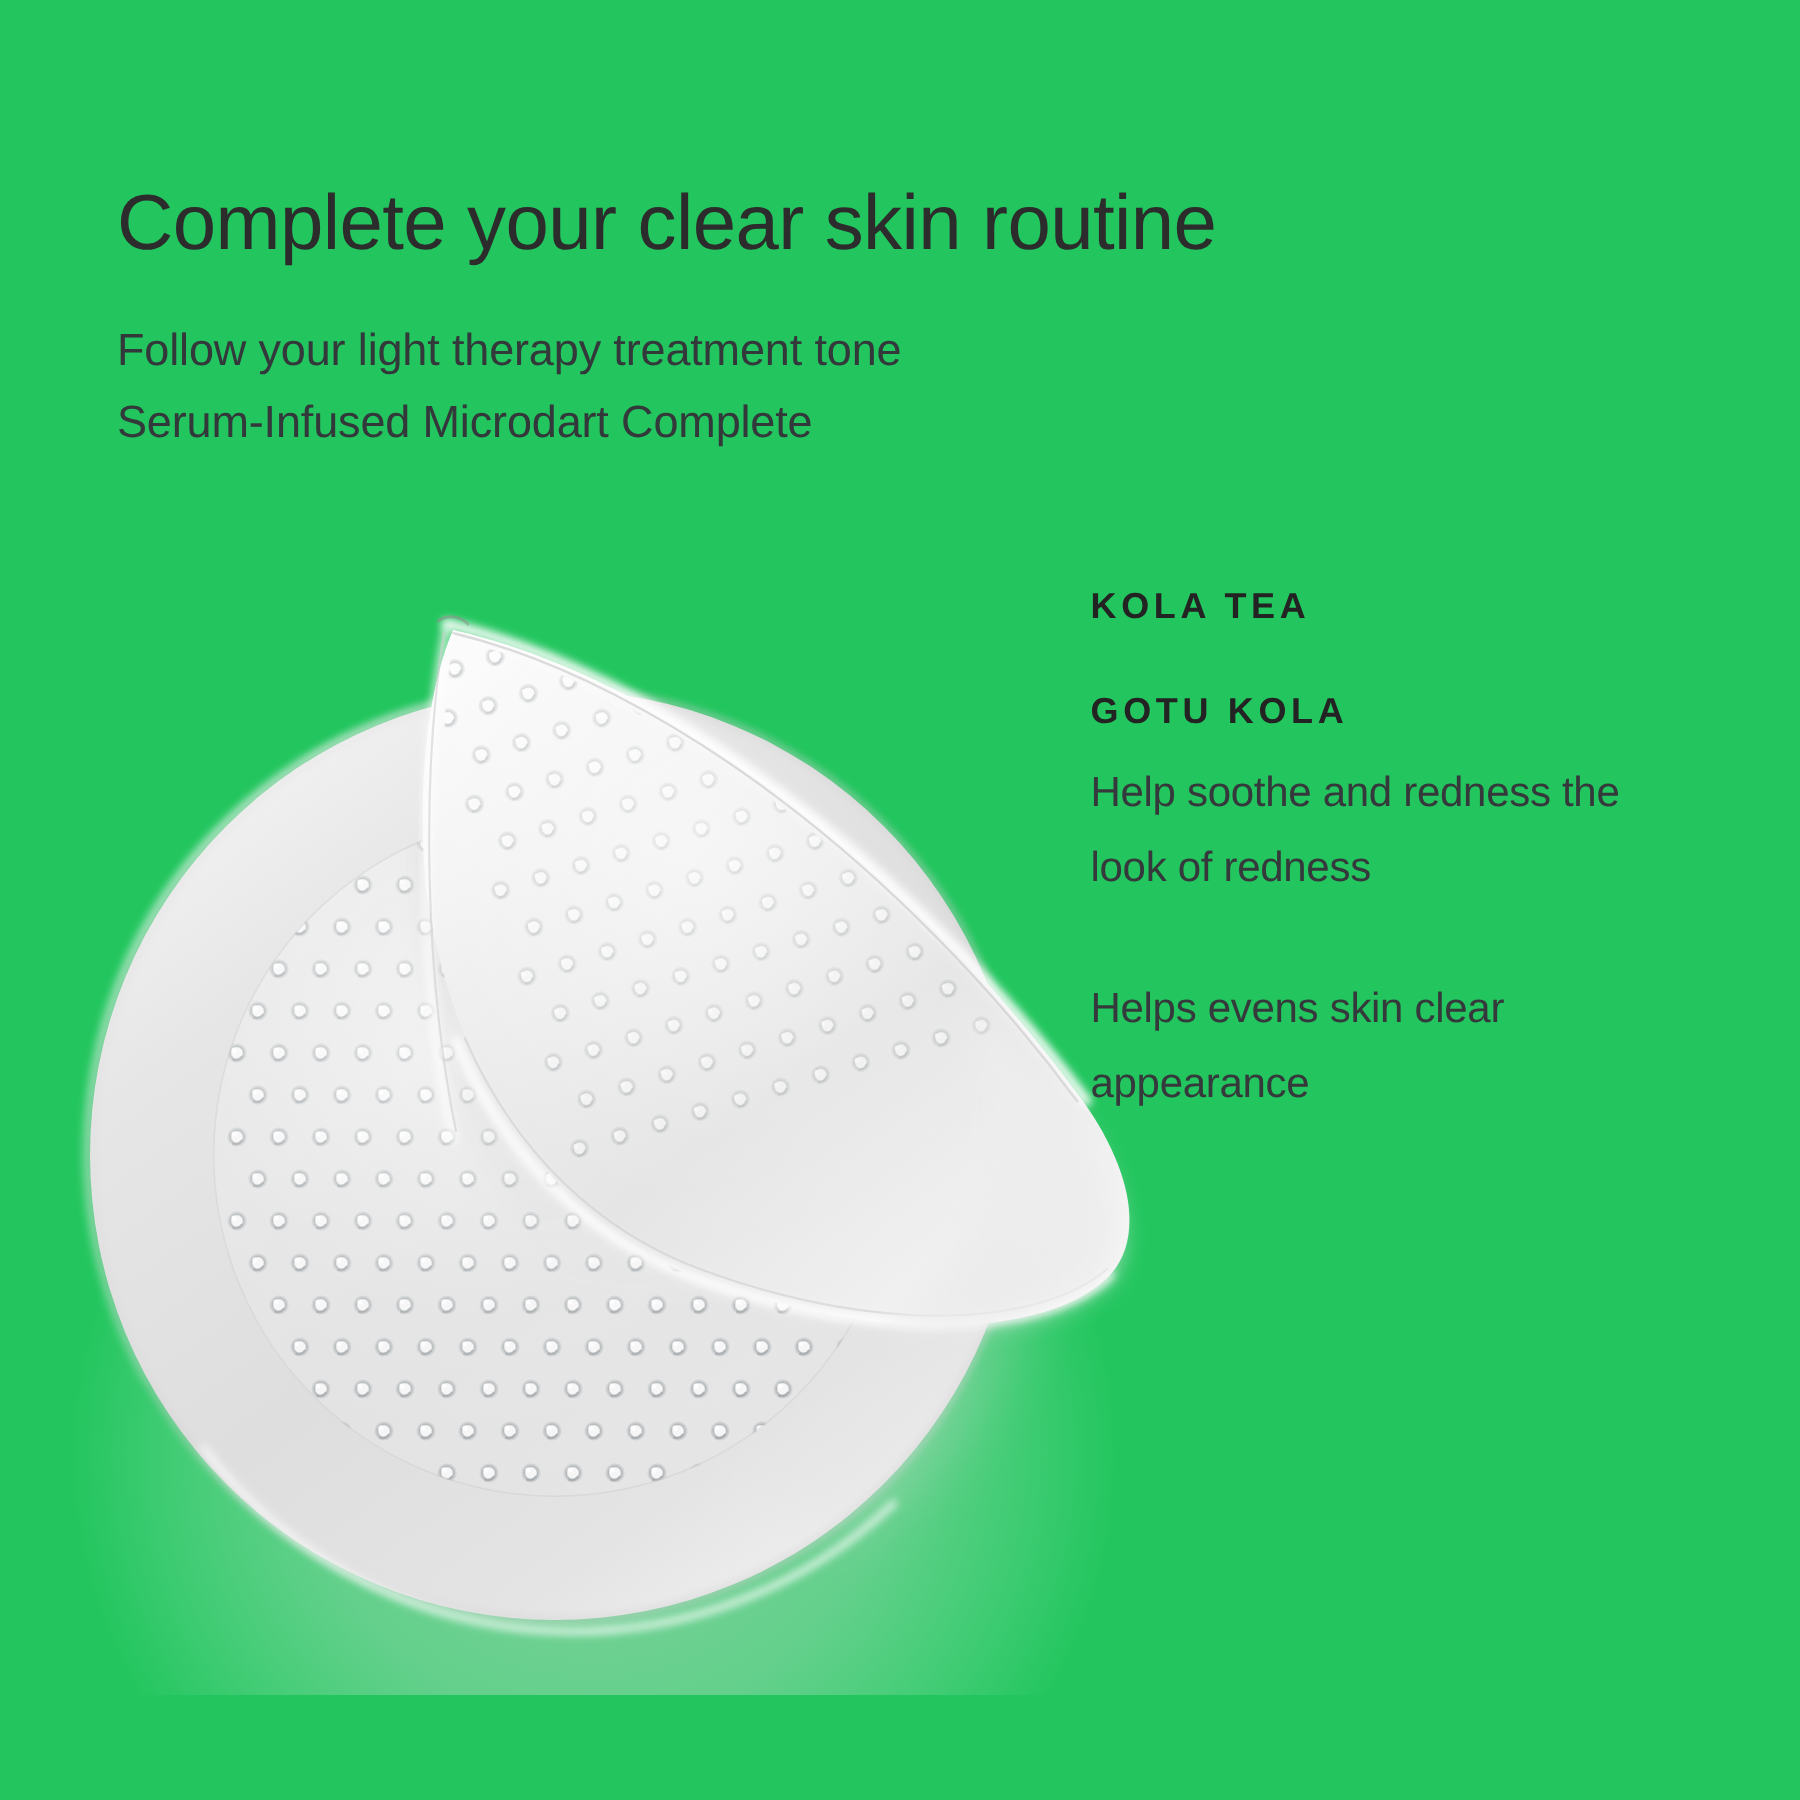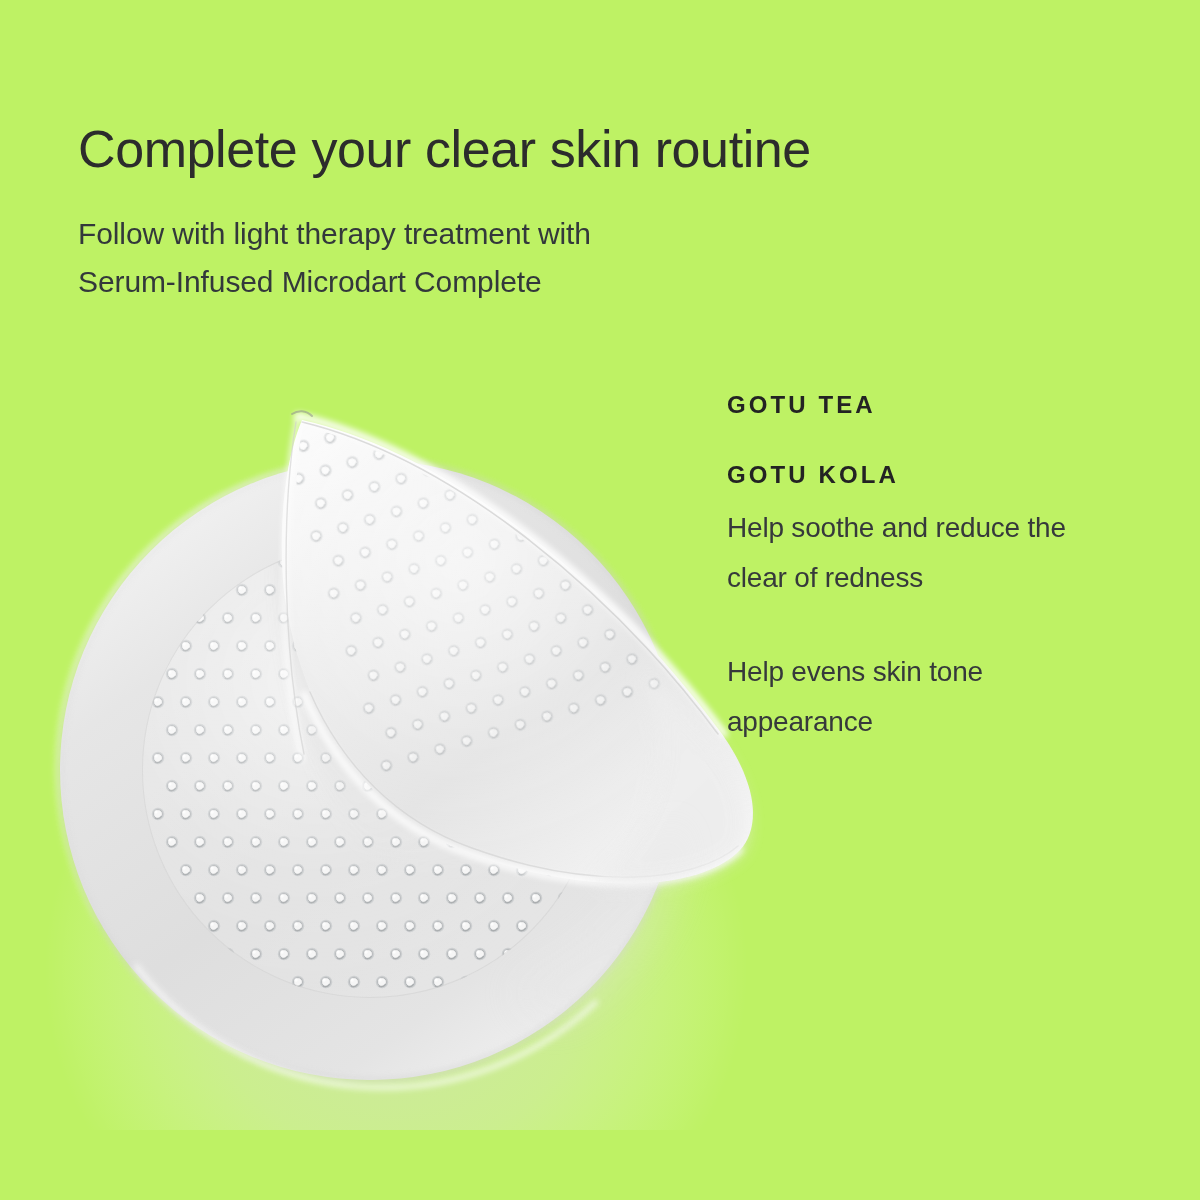--- a/index.html
+++ b/index.html
@@ -12,21 +12,21 @@
     height: 1200px;
     font-family: "Liberation Sans", sans-serif;
     -webkit-font-smoothing: antialiased;
     overflow: hidden;
     position: relative;
   }
 
   .page {
     position: absolute;
     inset: 0;
-    background: #bef264;
+    background: #22c55e;
     text-decoration: underline;
   }
 
   
   .header {
     position: absolute;
     left: 78px;
     top: 120px;
     width: 1000px;
   }
@@ -88,21 +88,21 @@
   .product svg { display: block; width: 100%; height: 100%; }
 </style>
 </head>
 <body>
 
 <div class="page">
 
   <div class="header">
     <h1 class="headline">Complete your clear skin routine</h1>
     <p class="subhead">
-      <span class="subhead-line">Follow with light therapy treatment with</span>
+      <span class="subhead-line">Follow your light therapy treatment tone</span>
       <span class="subhead-line">Serum-Infused Microdart Complete</span>
     </p>
   </div>
 
   <div class="product">
     <svg viewBox="0 0 760 800" xmlns="http://www.w3.org/2000/svg">
       <defs>
 
         <radialGradient id="contactShadow" cx="50%" cy="50%" r="50%">
           <stop offset="0%" stop-color="#d8d8d8" stop-opacity="0.95"></stop>
@@ -784,27 +784,27 @@
       <g opacity="0.35">
         <path d="M 470 660 C 560 630, 616 560, 636 480
                  C 648 560, 604 648, 512 692 Z" fill="#e2e2e2" filter="url(#blurLg)"></path>
       </g>
     </svg>
   </div>
 
   <div class="ingredients">
 
     <div class="ingredient">
-      <div class="ing-name">GOTU TEA</div>
+      <div class="ing-name">KOLA TEA</div>
     </div>
 
     <div class="ingredient">
       <div class="ing-name">GOTU KOLA</div>
-      <div class="ing-desc">Help soothe and reduce the clear of redness</div>
+      <div class="ing-desc">Help soothe and redness the look of redness</div>
     </div>
 
     <div class="ingredient">
-      <div class="ing-desc">Help evens skin tone appearance</div>
+      <div class="ing-desc">Helps evens skin clear appearance</div>
     </div>
 
   </div>
 
 </div>
 
 </body></html>

